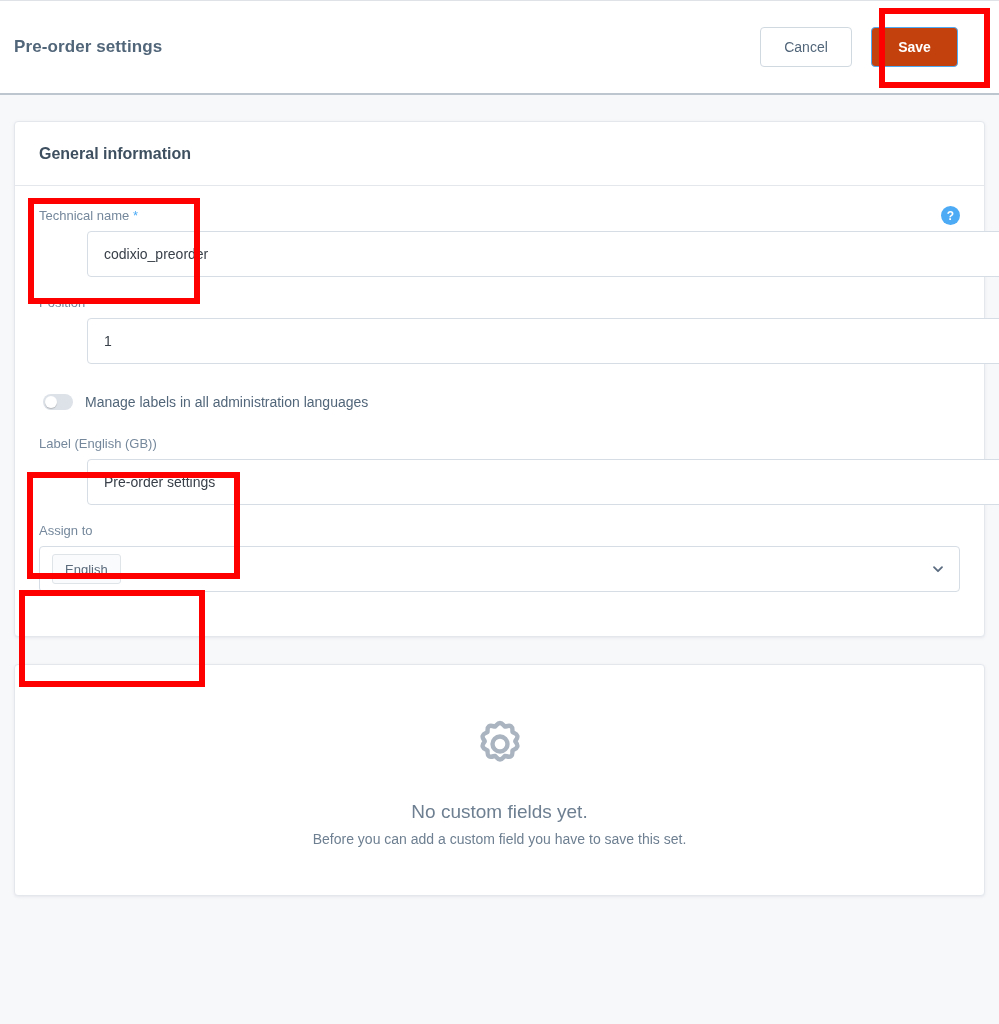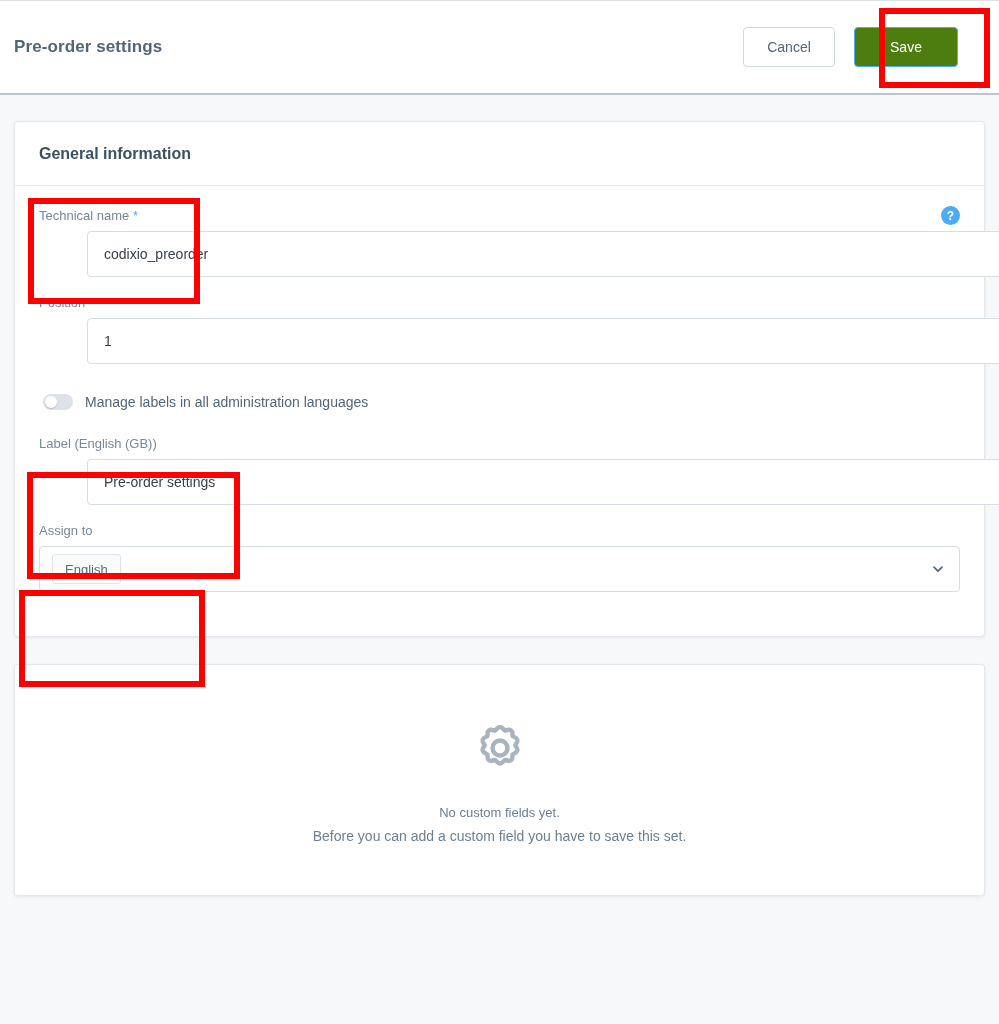--- a/index.html
+++ b/index.html
@@ -54,26 +54,26 @@
     justify-content: center;
   }
   .btn-cancel {
     width: 92px;
     height: 40px;
     background: #ffffff;
     border: 1px solid #d1d9e0;
     color: #52667a;
   }
   .btn-save {
-    width: 104px;
+    width: 87px;
     height: 40px;
-    background: #4d7c0f;
+    background: #c2410c;
     border: 1px solid #4dabf5;
     color: #ffffff;
-    font-weight: normal;
+    font-weight: bold;
   }
 
   
   .content {
     position: absolute;
     top: 95px; left: 0;
     width: 999px;
     height: 929px;
     padding: 26px 14px 0 14px;
   }
@@ -222,21 +222,21 @@
     display: flex;
     flex-direction: column;
     align-items: center;
     justify-content: center;
   }
   .gear-icon {
     color: #aab4c0;
     margin-bottom: 22px;
   }
   .empty-title {
-    font-size: 13px;
+    font-size: 19px;
     color: #6d7f91;
     margin-bottom: 8px;
   }
   .empty-subtitle {
     font-size: 14px;
     color: #6d7f91;
   }
 
   
   .annot {

